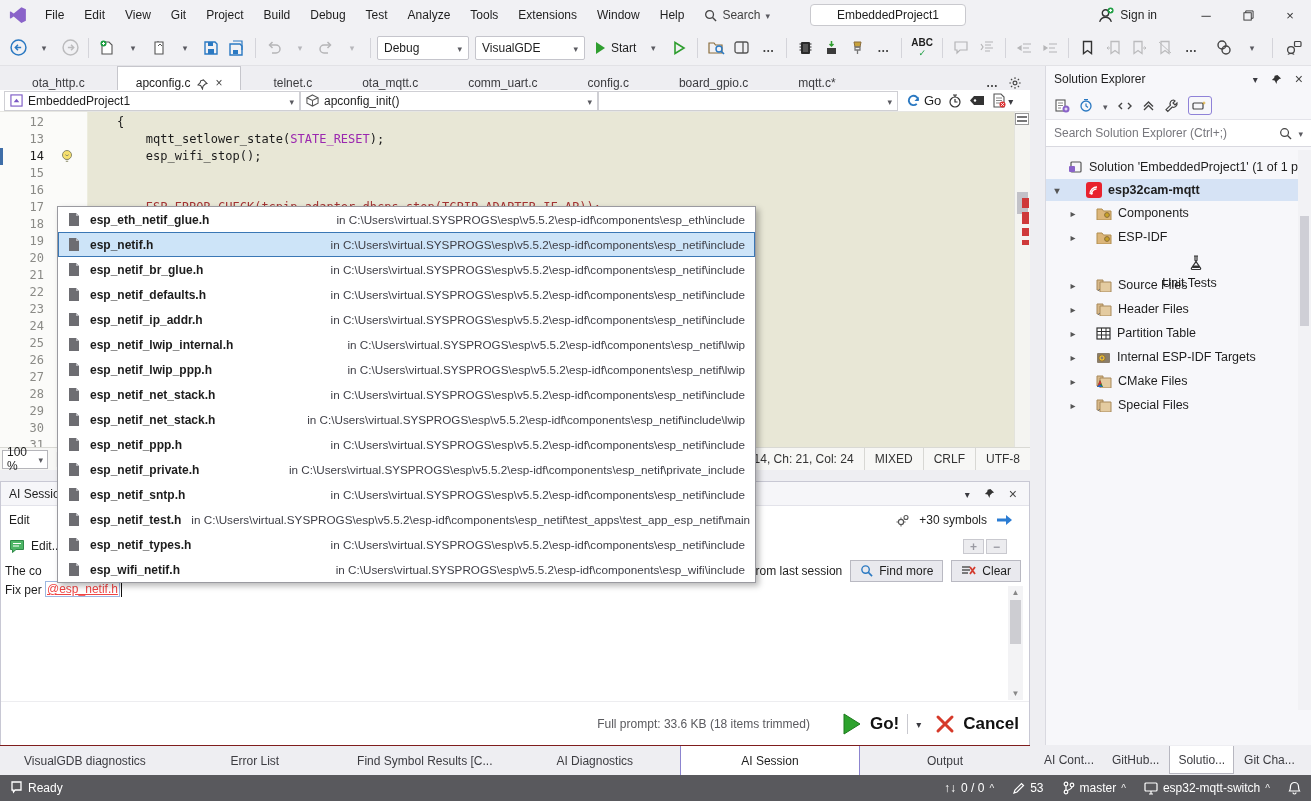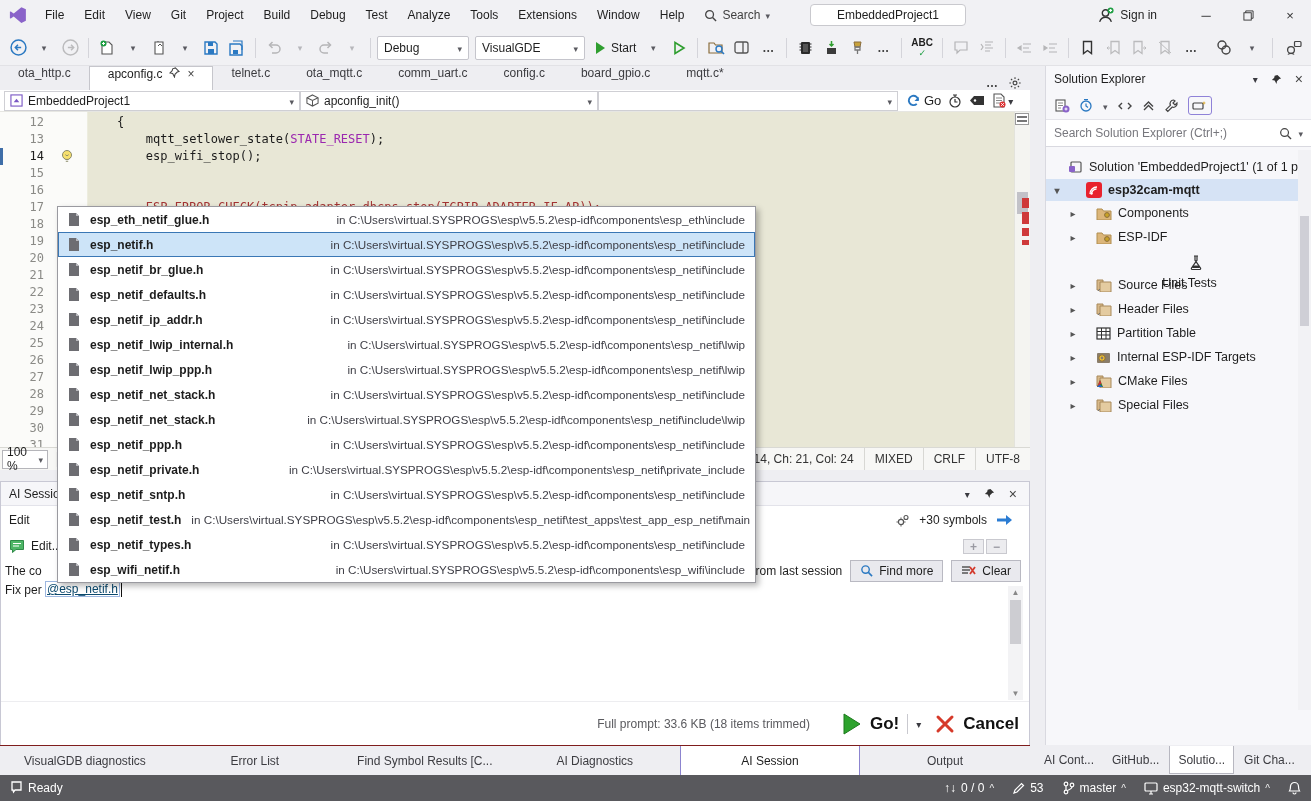--- a/index.html
+++ b/index.html
@@ -30,21 +30,21 @@
   .tb-sep { width:1px; height:20px; background:#d4d4da; margin:0 4px; }
   .dis { opacity:.38; }
   .combo { background:#fff; border:1px solid #c5c5cc; border-radius:2px; height:24px; display:flex; align-items:center; padding:0 6px; gap:6px; }
   .chev:before { content:"▾"; font-size:9px; color:#5a5a60; }
   .chev-lg:before { content:"▾"; font-size:10px; color:#3a3a40; }
   .dots:before { content:"…"; color:#444; font-weight:bold; }
   .play-tri { width:0; height:0; border-left:9px solid #2f9e2f; border-top:6px solid transparent; border-bottom:6px solid transparent; }
 
   
   #doc-tabs { left:0; top:66px; width:1030px; height:24px; background:#eeeef2; display:flex; align-items:flex-end; }
-  .doc-tab { height:24px; padding:0 18px; display:flex; align-items:flex-start; gap:7px; color:#3b3b3f; }
+  .doc-tab { height:24px; padding:0 18px; display:flex; align-items:flex-end; gap:7px; color:#3b3b3f;margin-left:14px; }
   .doc-tab.active { background:#ffffff; border:1px solid #c6c6cc; border-bottom:none; color:#1e1e1e; }
   #tab-strip-right { margin-left:auto; display:flex; align-items:center; gap:10px; padding-right:8px; }
 
   #breadcrumb { left:0; top:90px; width:1030px; height:22px; background:#ffffff; border-bottom:1px solid #e6e6e2; display:flex; align-items:center; padding-left:4px; }
   .bc-combo { border:1px solid #cfcfd4; height:20px; display:flex; align-items:center; padding:0 5px; gap:5px; background:#fff; }
   .bc-combo .chev { margin-left:auto; }
   #bc-project { width:296px; }
   #bc-symbol { width:298px; }
   #bc-empty { width:300px; }
   #bc-right { display:flex; align-items:center; gap:7px; margin-left:8px; }
@@ -80,21 +80,21 @@
   #ai-header { height:24px; background:#f6f6f9; border-bottom:1px solid #e3e3ea; display:flex; align-items:center; padding:0 8px; }
   #ai-header-icons { margin-left:auto; display:flex; gap:14px; align-items:center; padding-right:4px; color:#444; }
   #ai-row-edit { height:27px; display:flex; align-items:center; padding:0 8px; }
   #ai-symbols { margin-left:auto; display:flex; align-items:center; gap:8px; padding-right:6px; }
   #ai-row-edit2 { height:26px; display:flex; align-items:center; padding:0 8px; gap:6px; position:relative; }
   .mini-btn { width:21px; height:15px; background:#ececef; border:1px solid #c9c9cf; color:#9a9aa2; display:flex; align-items:center; justify-content:center; font-weight:bold; font-size:12px; }
   #ai-row-context { height:23px; display:flex; align-items:center; padding:0 4px; }
   #ai-context-right { margin-left:auto; display:flex; align-items:center; gap:8px; padding-right:4px; }
   .panel-btn { height:22px; background:#e9e9ee; border:1px solid #b9b9c2; display:flex; align-items:center; gap:6px; padding:0 9px; color:#1e1e1e; }
   #ai-prompt-line { height:22px; display:flex; align-items:flex-end; padding:7px 4px; }
-  #prompt-link { color:#0c4a6e; text-decoration:underline; border:1px solid #9db7e0; padding:0 1px; }
+  #prompt-link { color:#ef4444; text-decoration:underline; border:1px solid #9db7e0; padding:0 1px; }
   #caret { width:1px; height:14px; background:#111; margin-left:1px; }
   #ai-prompt-body { height:97px; position:relative; }
   #ai-vscroll { position:absolute; right:6px; top:-18px; width:15px; height:114px; background:#f3f3f5; }
   #ai-vscroll .arr { width:15px; height:13px; display:flex; align-items:center; justify-content:center; color:#888; font-size:8px; }
   #ai-vscroll .thumb { position:absolute; left:2px; top:14px; width:11px; height:44px; background:#cdcdd2; }
   #ai-footer { height:44px; display:flex; align-items:center; justify-content:flex-end; gap:14px; padding-right:10px; border-top:1px solid #ededf0; }
   #full-prompt { color:#5a5a5e; margin-right:18px; }
   .big-label { font-size:17px; font-weight:bold; color:#111; }
   #go-split { display:flex; align-items:center; gap:8px; }
   #go-split .vline { width:1px; height:20px; background:#c9c9cf; }

